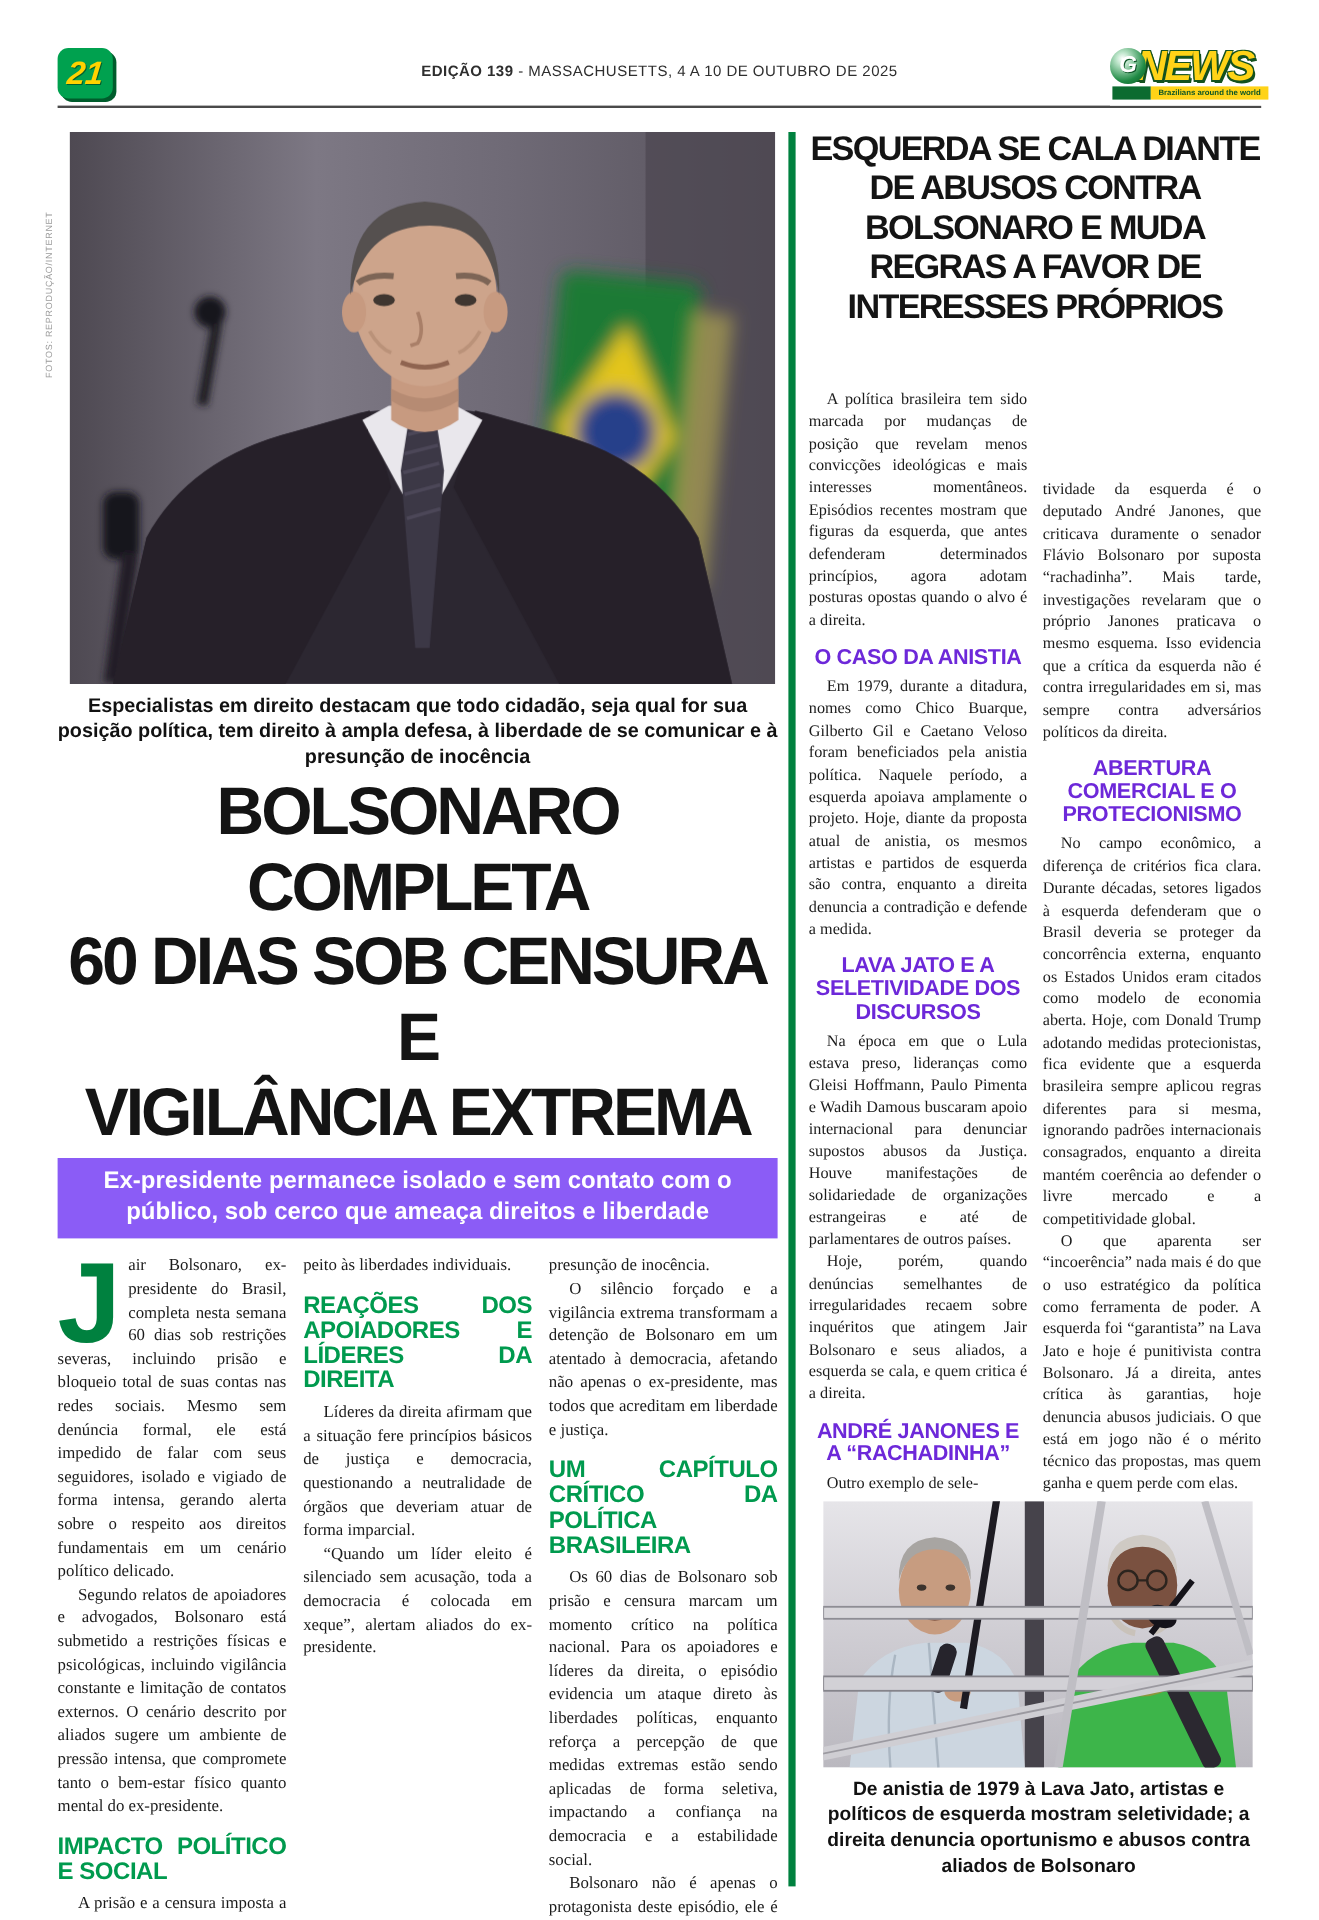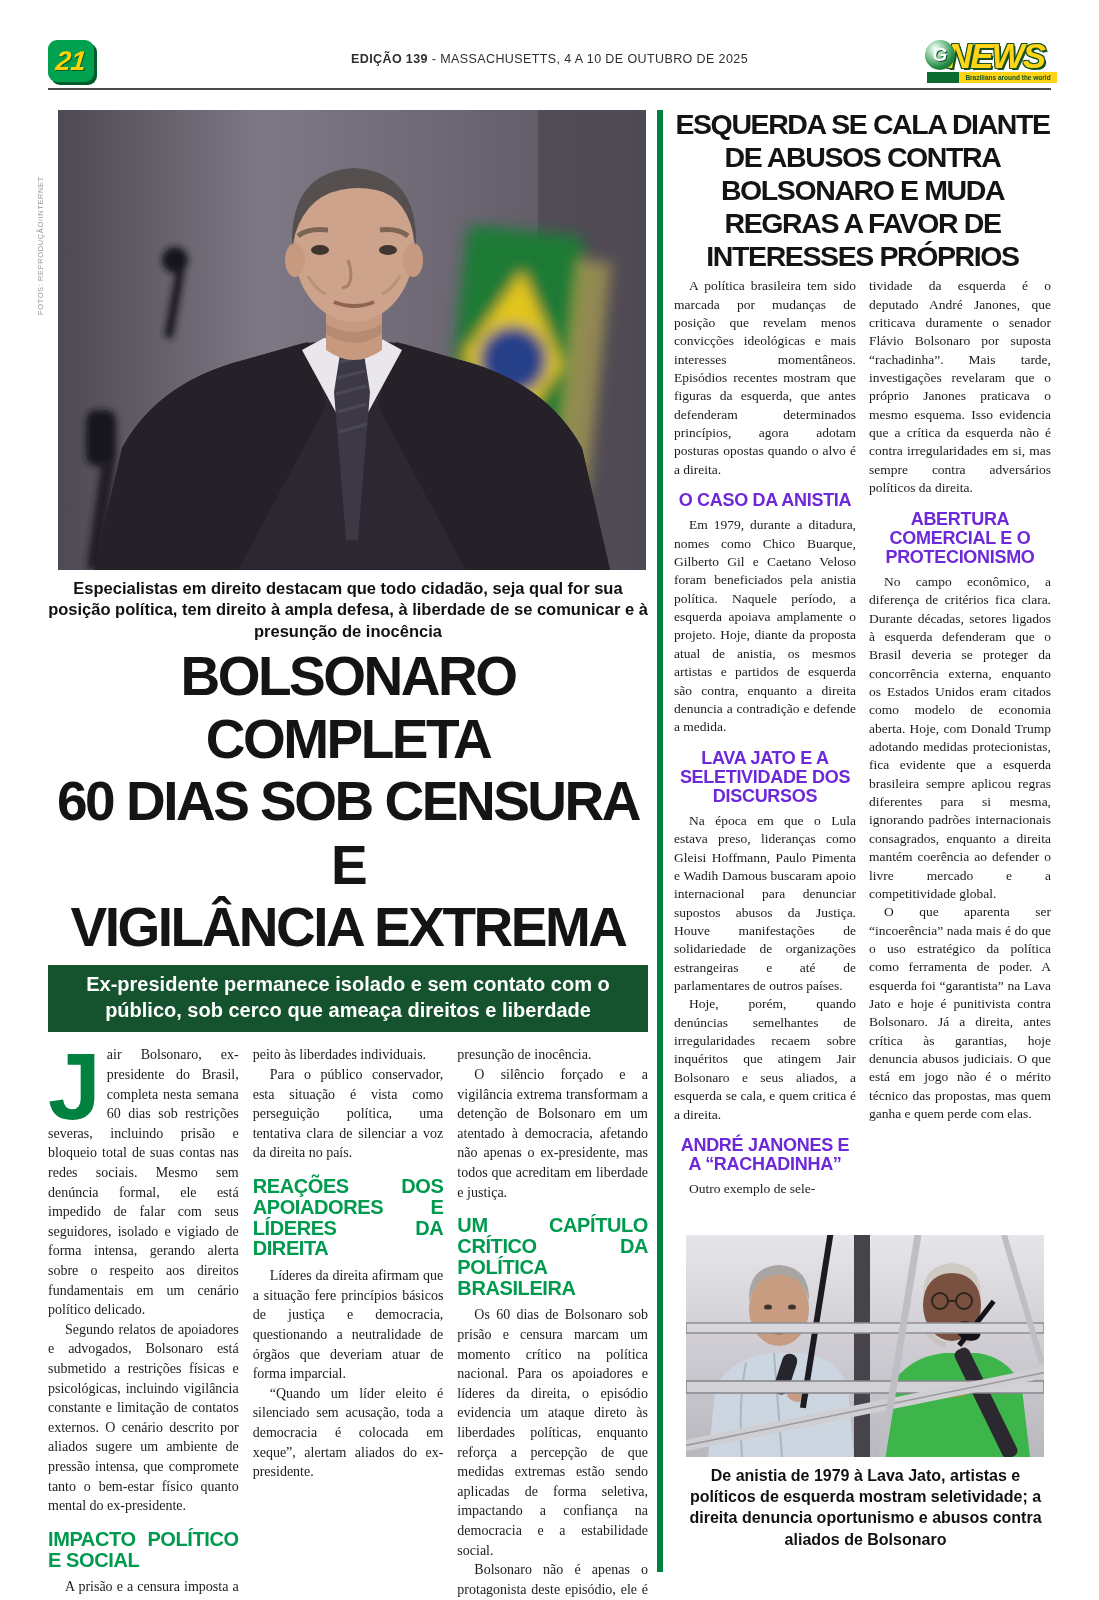--- a/index.html
+++ b/index.html
@@ -69,21 +69,21 @@
     font-family:"Liberation Sans",sans-serif;font-weight:bold;
     font-size:16.5px;line-height:1.3;color:#111;
   }
   .main-headline{
     margin-top:6px;text-align:center;
     font-family:"Liberation Sans",sans-serif;font-weight:bold;
     font-size:55px;line-height:1.12;letter-spacing:-2.5px;color:#141414;
     transform:scaleY(1.02);
   }
   .deck-bar{
-    margin-top:9px;background:#14532d;color:#ffffff;
+    margin-top:9px;background:#8b5cf6;color:#ffffff;
     font-family:"Liberation Sans",sans-serif;font-weight:bold;
     font-size:20px;line-height:1.28;text-align:center;
     padding:7px 14px 9px;
   }
   
   .cols{display:flex;gap:14px;margin-top:13px;height:672px;overflow:hidden;}
   .col{flex:1;min-width:0;text-align:justify;}
   .col p{margin:0;font-size:14px;line-height:1.40;text-indent:17px;}
   .col p.noindent{text-indent:0;}
   .col h3{
@@ -96,21 +96,21 @@
     font-family:"Liberation Sans",sans-serif;font-weight:bold;
     font-size:95px;line-height:.78;margin:4px 6px 0 0;
   }
 
   
   .right-headline{
     margin:8px 0 0;text-align:center;
     font-family:"Liberation Sans",sans-serif;font-weight:bold;
     font-size:28.5px;line-height:1.16;letter-spacing:-1.4px;color:#141414;
   }
-  .rcols{display:flex;gap:13px;margin-top:4px;height:952px;overflow:hidden;}
+  .rcols{display:flex;gap:13px;margin-top:20px;height:952px;overflow:hidden;align-items:flex-end;}
   .rcol{flex:1;min-width:0;text-align:justify;}
   .rcol p{margin:0;font-size:13.5px;line-height:1.36;text-indent:15px;}
   .rcol p.noindent{text-indent:0;}
   .rcol h3{
     margin:12px 0 6px;text-align:center;color:#6d28d9;
     font-family:"Liberation Sans",sans-serif;font-weight:bold;
     font-size:18px;line-height:1.06;letter-spacing:-.3px;
   }
   .photo2-wrap{margin:6px 0 0 12px;width:358px;height:222px;}
   .photo2-wrap svg{display:block;width:358px;height:222px;}
@@ -220,21 +220,20 @@
 
       <div class="cols">
         <div class="col">
           <p class="noindent"><span class="dropcap">J</span><span>air Bolsonaro, ex-presidente do Brasil, completa nesta semana 60 dias sob restrições severas, incluindo prisão e bloqueio total de suas contas nas redes sociais. Mesmo sem denúncia formal, ele está impedido de falar com seus seguidores, isolado e vigiado de forma intensa, gerando alerta sobre o respeito aos direitos fundamentais em um cenário político delicado.</span></p>
           <p>Segundo relatos de apoiadores e advogados, Bolsonaro está submetido a restrições físicas e psicológicas, incluindo vigilância constante e limitação de contatos externos. O cenário descrito por aliados sugere um ambiente de pressão intensa, que compromete tanto o bem-estar físico quanto mental do ex-presidente.</p>
           <h3>IMPACTO POLÍTICO E SOCIAL</h3>
           <p>A prisão e a censura imposta a Bolsonaro têm gerado repercussão nacional e internacional. Analistas afirmam que medidas tão restritivas, sem denúncia formal, levantam questões sobre legalidade, imparcialidade do sistema e res-</p>
         </div>
         <div class="col">
           <p class="noindent">peito às liberdades individuais.</p>
-          <p>Para o público conservador, esta situação é vista como perseguição política, uma tentativa clara de silenciar a voz da direita no país.</p>
           <h3>REAÇÕES DOS APOIADORES E LÍDERES DA DIREITA</h3>
           <p>Líderes da direita afirmam que a situação fere princípios básicos de justiça e democracia, questionando a neutralidade de órgãos que deveriam atuar de forma imparcial.</p>
           <p>“Quando um líder eleito é silenciado sem acusação, toda a democracia é colocada em xeque”, alertam aliados do ex-presidente.</p>
 
         </div>
         <div class="col">
           <p class="noindent">presunção de inocência.</p>
           <p>O silêncio forçado e a vigilância extrema transformam a detenção de Bolsonaro em um atentado à democracia, afetando não apenas o ex-presidente, mas todos que acreditam em liberdade e justiça.</p>
           <h3>UM CAPÍTULO CRÍTICO DA POLÍTICA BRASILEIRA</h3>
           <p>Os 60 dias de Bolsonaro sob prisão e censura marcam um momento crítico na política nacional. Para os apoiadores e líderes da direita, o episódio evidencia um ataque direto às liberdades políticas, enquanto reforça a percepção de que medidas extremas estão sendo aplicadas de forma seletiva, impactando a confiança na democracia e a estabilidade social.</p>

